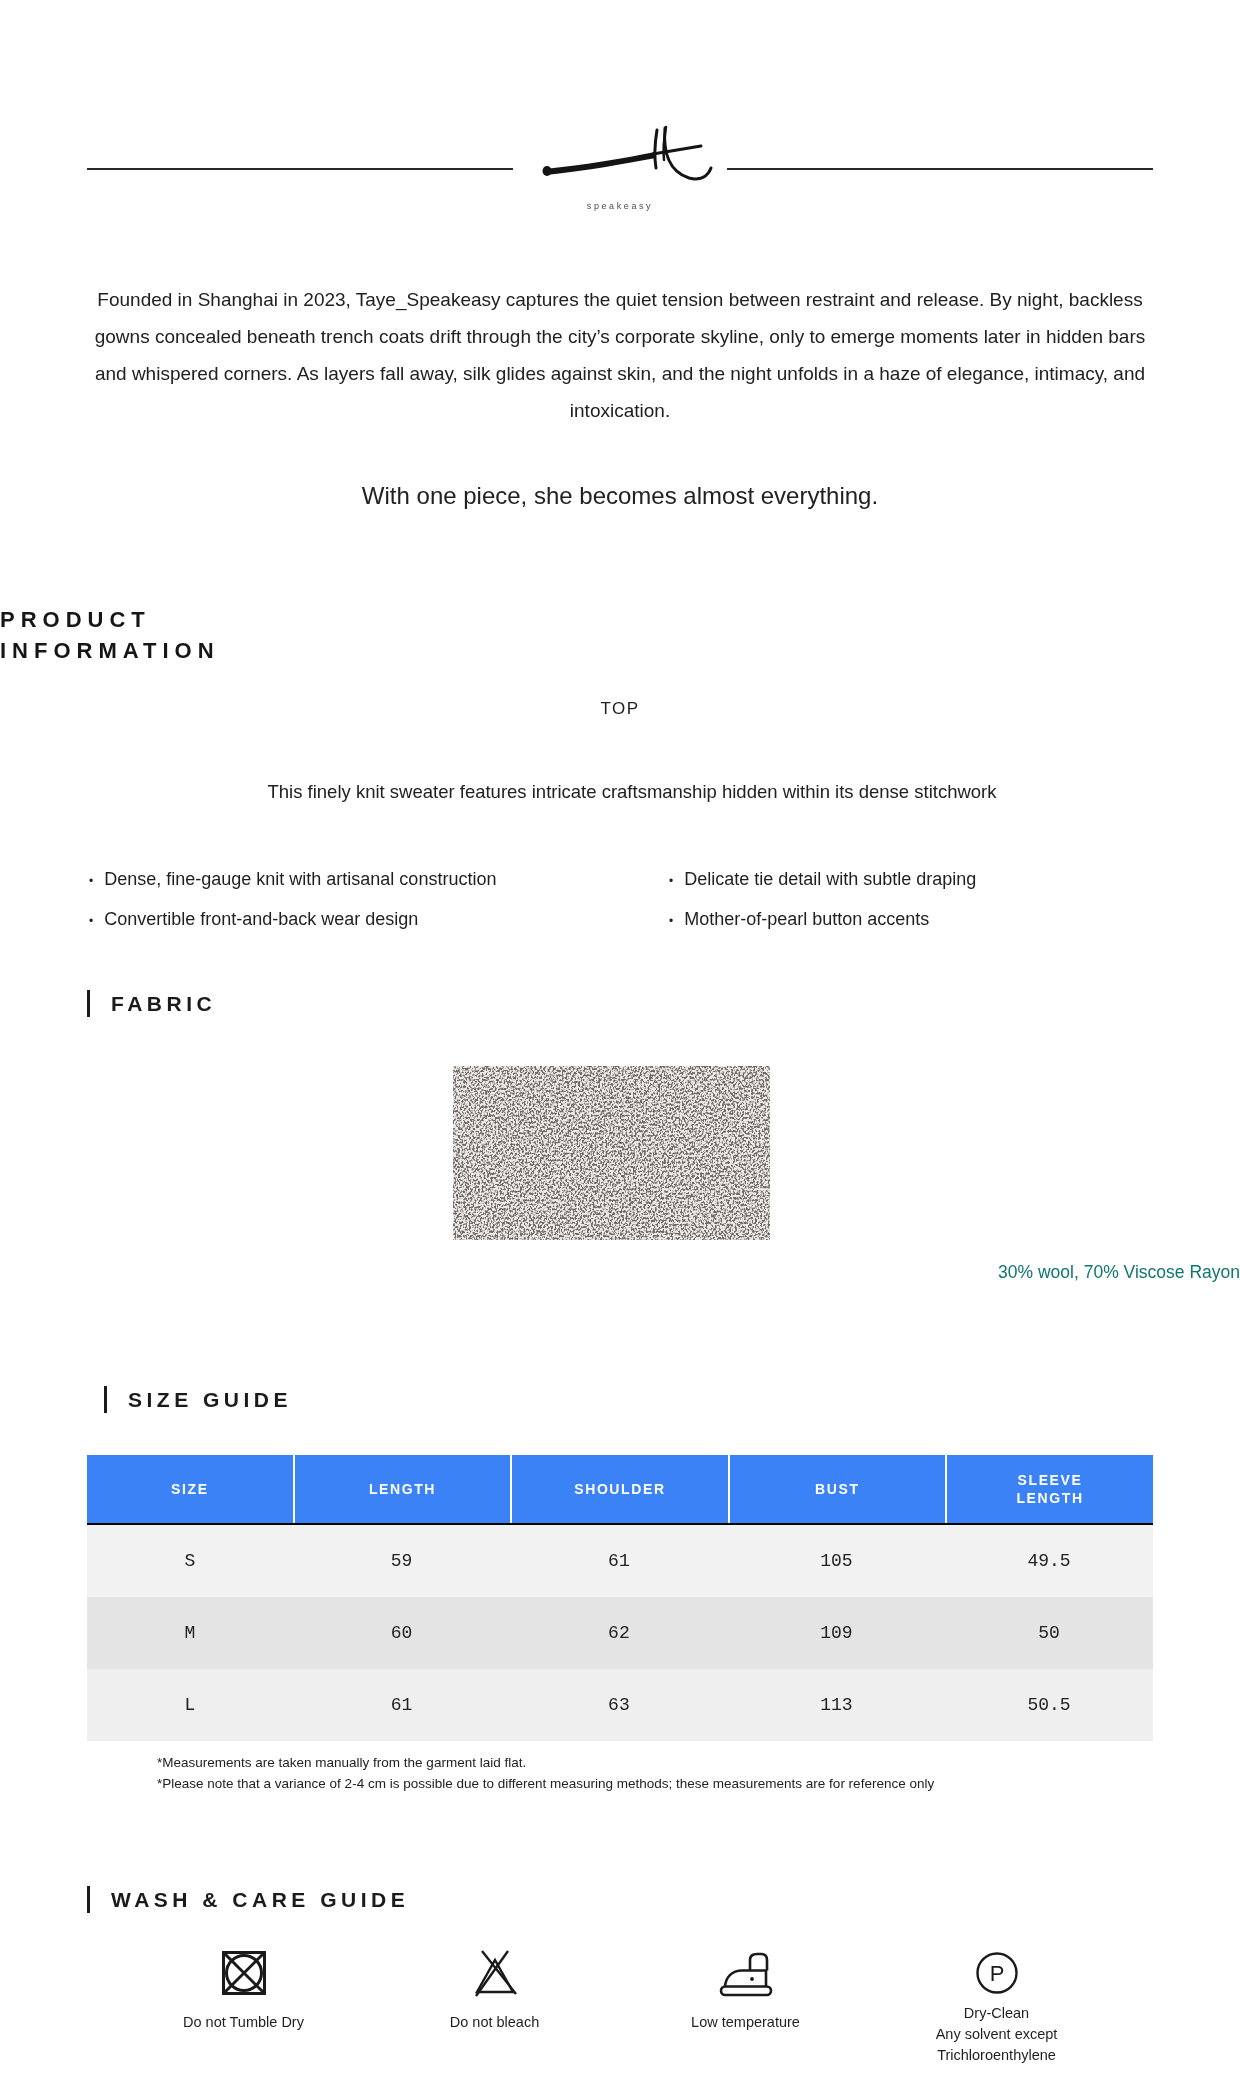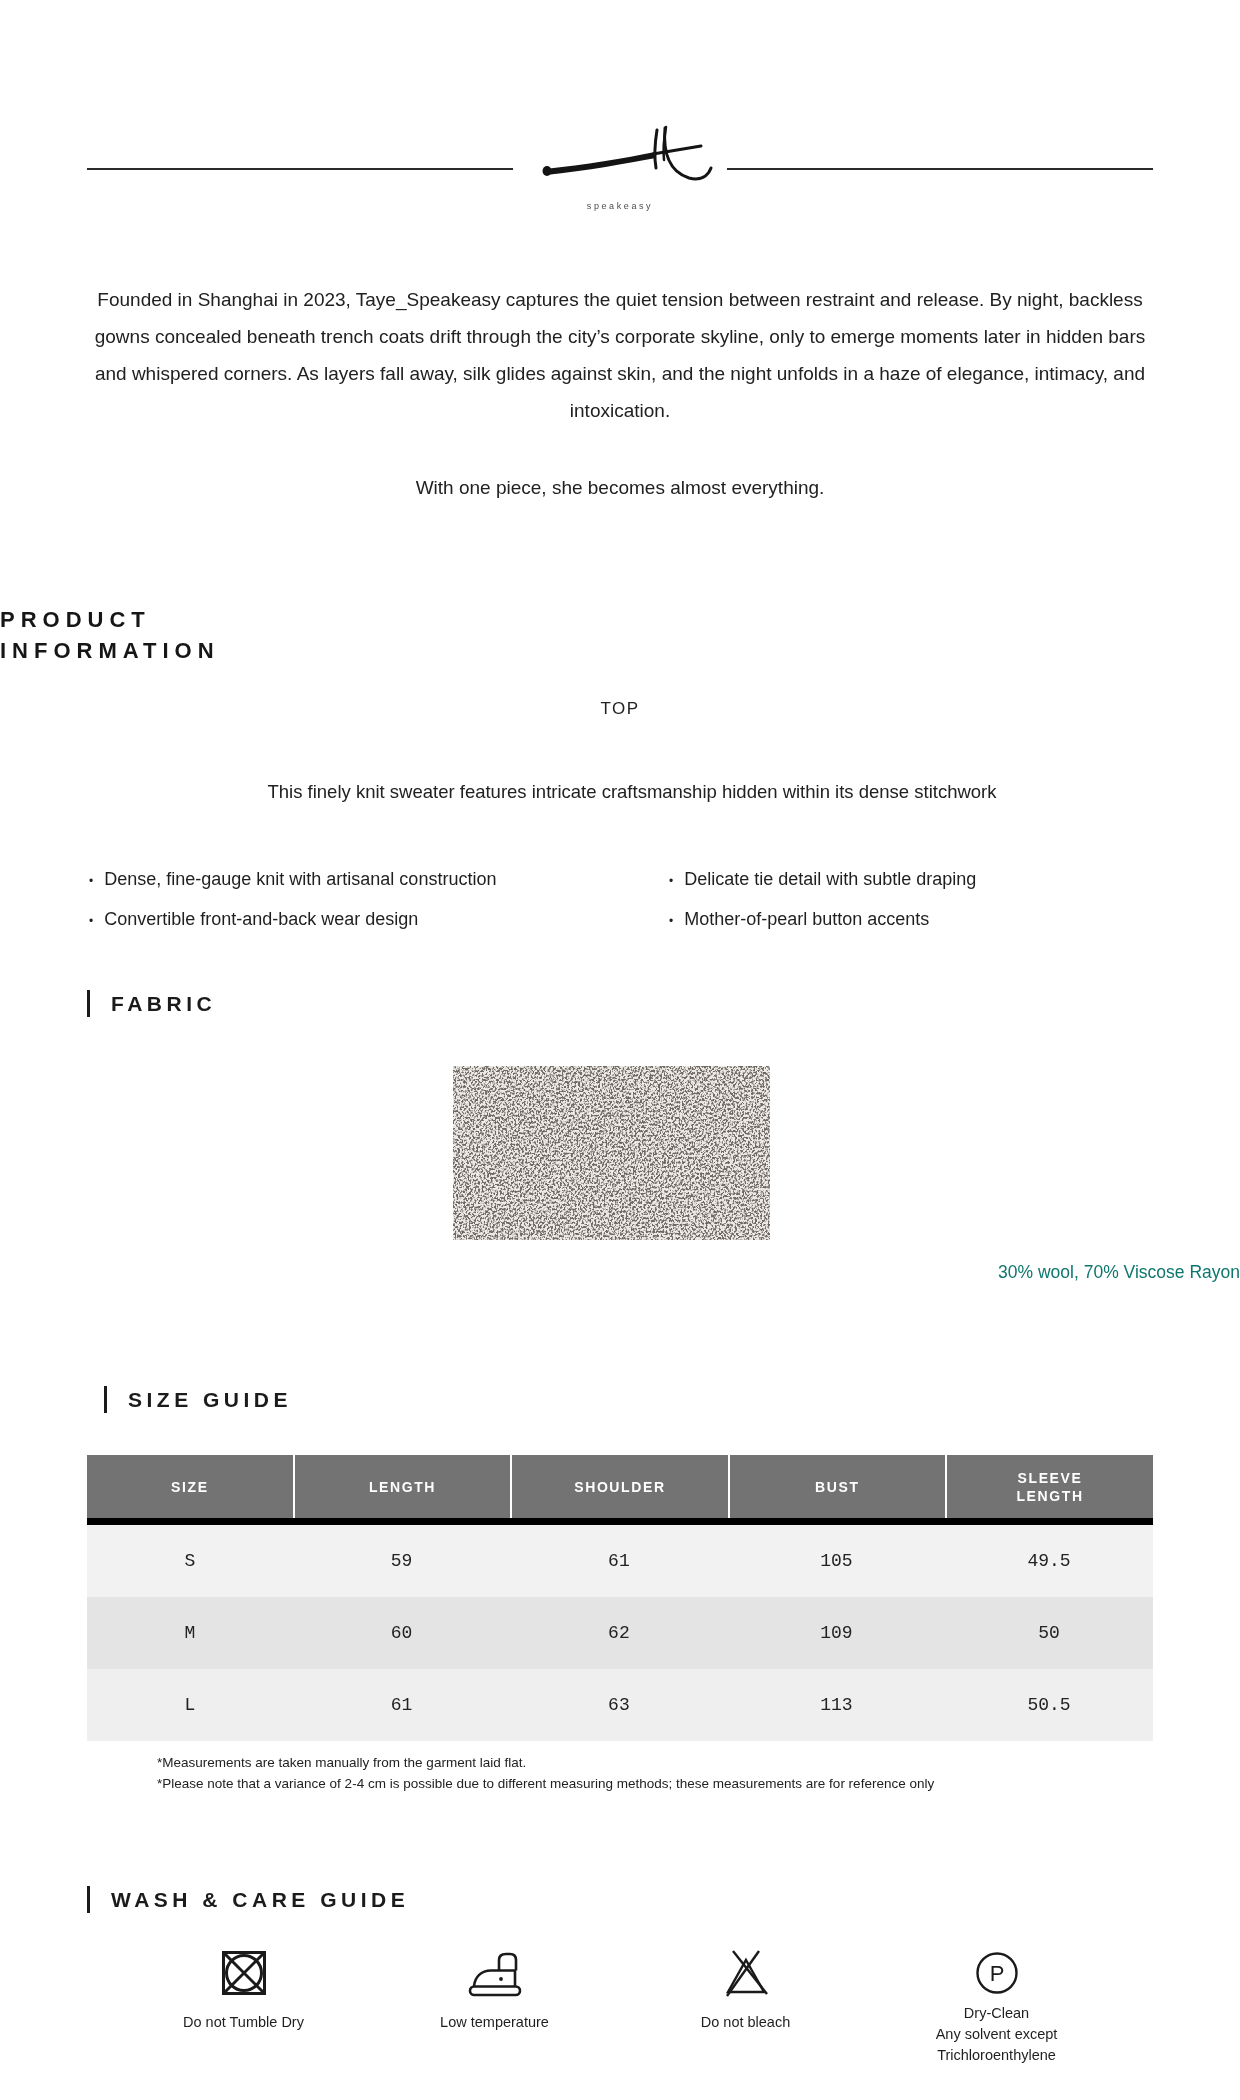--- a/index.html
+++ b/index.html
@@ -17,21 +17,21 @@
     position:absolute; left:0; top:201px; width:1240px; text-align:center;
     font-size:9px; letter-spacing:2.6px; color:#4d4d4d;
   }
 
   .intro {
     position:absolute; left:90px; top:262px; width:1060px;
     text-align:center; font-size:19px; line-height:37px; color:#212121;
   }
   .tagline {
     position:absolute; left:0; top:458px; width:1240px;
-    text-align:center; font-size:19px; color:#212121;
+    text-align:center; font-size:24px; color:#212121;
   }
 
   .pi-heading {
     position:absolute; left:0; top:604px; width:1112px; text-align:left;
     font-size:22px; font-weight:bold; letter-spacing:6px; line-height:31px; color:#161616;
   }
 
   .top-row { position:absolute; left:87px; top:699px; width:1066px; display:flex; align-items:center;flex-direction:column; }
   .top-row .line { flex:1; height:2px; background:#2b2b2b; }
   .top-label { padding:0 92px; font-size:17px; letter-spacing:1.5px; color:#222; }
@@ -57,21 +57,21 @@
   #size-h   { left:87px; top:1386px;padding-left:17px; }
   #care-h   { left:87px; top:1886px; }
 
   .fabric-wrap { position:absolute; left:453px; top:1066px; width:317px; height:174px; }
   .composition {
     position:absolute; left:0; top:1262px; width:1240px;
     text-align:right; font-size:17.5px; color:#0f766e;
   }
 
   .size-table { position:absolute; left:87px; top:1455px; width:1066px; }
-  .sg-head { display:flex; background:#737373; height:70px; border-bottom:7px solid #000000; box-sizing:border-box; }
+  .sg-head { display:flex; background:#3b82f6; height:70px; border-bottom:2px solid #000000; box-sizing:border-box; }
   .sg-hcell {
     display:flex; align-items:center; justify-content:center; box-sizing:border-box;
     color:#ffffff; font-weight:bold; font-size:14px; letter-spacing:1.6px;
     white-space:pre-line; text-align:center; line-height:18px;
   }
   .sg-hcell + .sg-hcell { border-left:2px solid #ffffff; }
   .c0 { width:19.3%; } .c1,.c2,.c3 { width:20.4%; } .c4 { width:19.5%; }
   .sg-row {
     display:flex; height:72px;
     font-family:"Liberation Mono", monospace; font-size:18px; color:#222;
@@ -235,43 +235,43 @@
           <line x1="5" y1="5" x2="43" y2="43"></line>
           <line x1="43" y1="5" x2="5" y2="43"></line>
         </svg>
       </div>
       <div class="care-label">Do not Tumble Dry</div>
     </div>
 
 
     <div class="care-cell">
       <div class="care-iconbox">
+        <svg class="care-icon" width="48" height="48" viewBox="0 0 48 48" stroke-width="2.4">
+          <path d="M24,11 L42,43 L6,43 Z"></path>
+          <line x1="5" y1="47" x2="37" y2="2"></line>
+          <line x1="11" y1="2" x2="45" y2="45"></line>
+        </svg>
+      </div>
+      <div class="care-label">Do not bleach</div>
+    </div>
+
+    <div class="care-cell">
+      <div class="care-iconbox">
         <svg class="care-icon" width="64" height="50" viewBox="0 0 64 50" stroke-width="2.6">
           <rect x="7" y="38.5" width="50" height="8.5" rx="4.2"></rect>
           <path d="M11,38 C12,29 18,22.5 28,22.5 L52,22.5 L52,38"></path>
           <path d="M36,22.5 L36,12 C36,8 39,6 43,6 L47,6 C51,6 53,8 53,12 L53,22.5"></path>
           <circle cx="38" cy="31" r="1.9" fill="#1a1a1a" stroke="none"></circle>
         </svg>
       </div>
       <div class="care-label">Low temperature</div>
     </div>
 
     <div class="care-cell">
       <div class="care-iconbox">
-        <svg class="care-icon" width="48" height="48" viewBox="0 0 48 48" stroke-width="2.4">
-          <path d="M24,11 L42,43 L6,43 Z"></path>
-          <line x1="5" y1="47" x2="37" y2="2"></line>
-          <line x1="11" y1="2" x2="45" y2="45"></line>
-        </svg>
-      </div>
-      <div class="care-label">Do not bleach</div>
-    </div>
-
-    <div class="care-cell">
-      <div class="care-iconbox">
         <svg class="care-icon" width="46" height="46" viewBox="0 0 46 46" stroke-width="2.4">
           <circle cx="23" cy="23" r="19.5"></circle>
           <text x="23" y="31" text-anchor="middle" font-family="Liberation Sans, sans-serif" font-size="22" fill="#1a1a1a" stroke="none">P</text>
         </svg>
       </div>
       <div class="care-label">
         <div>Dry-Clean</div>
         <div>Any solvent except</div>
         <div>Trichloroenthylene</div>
       </div>

